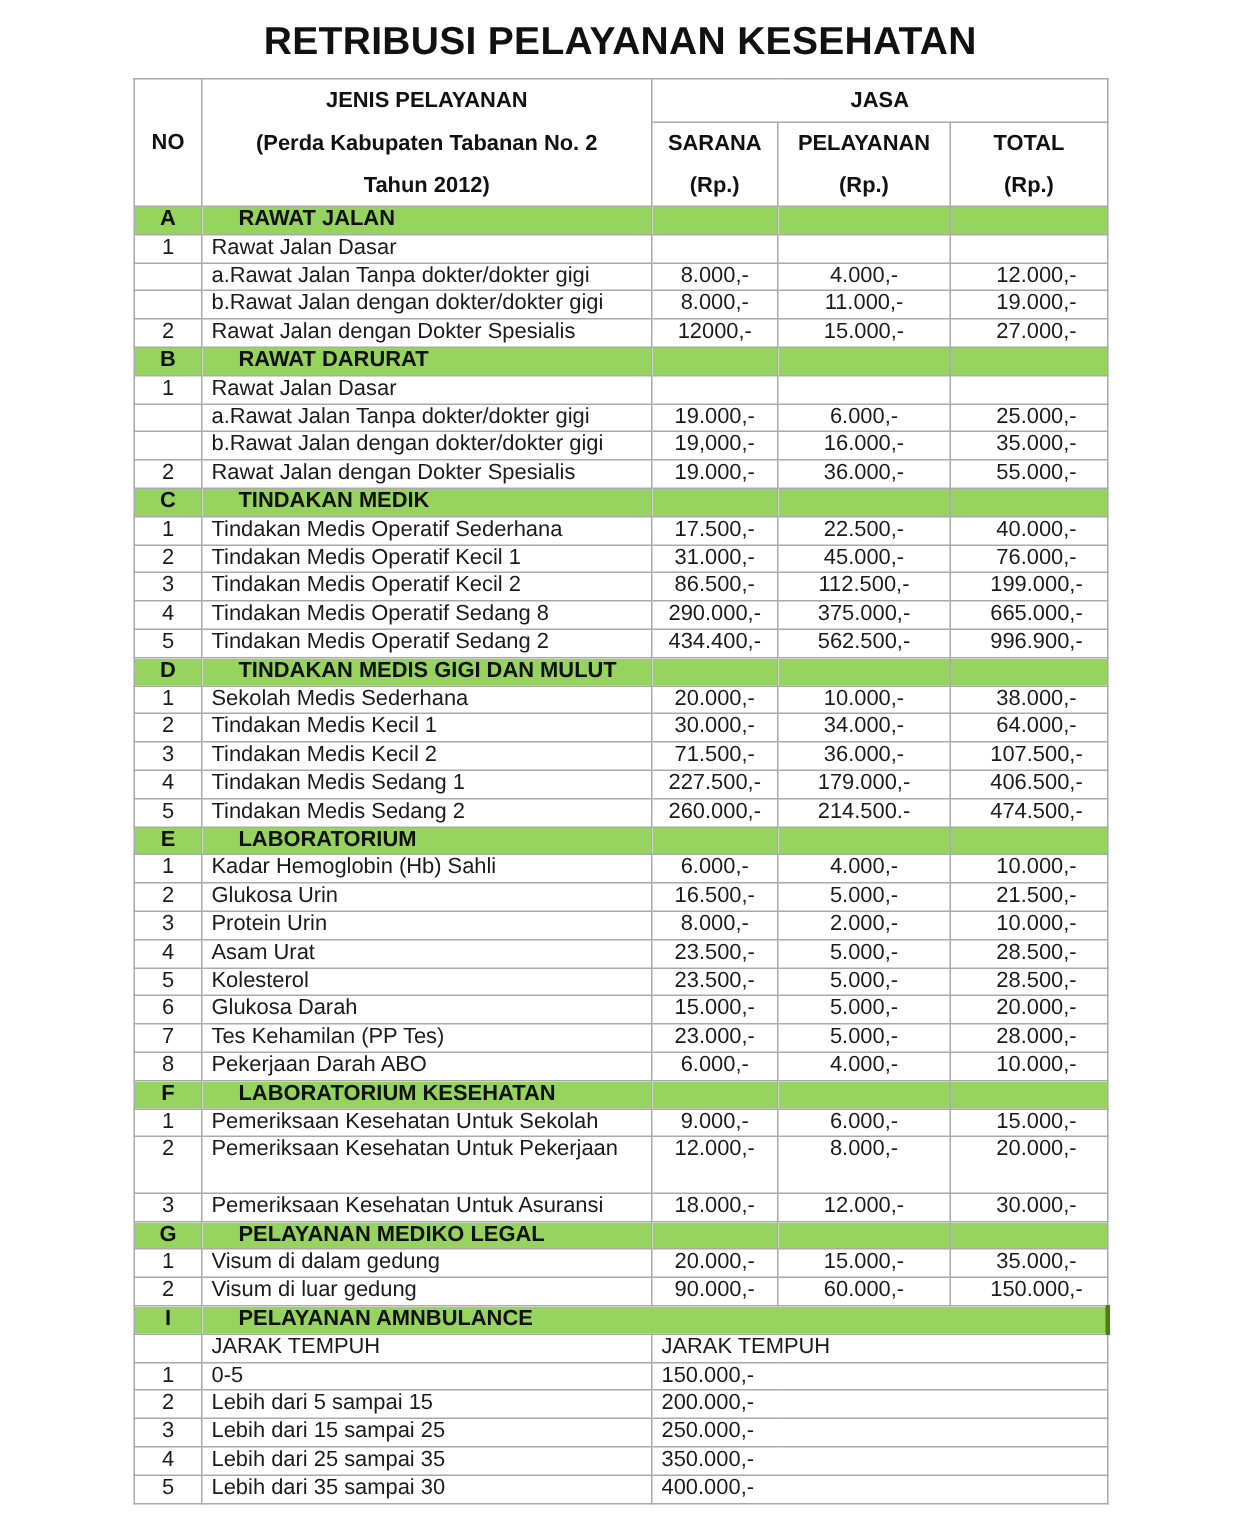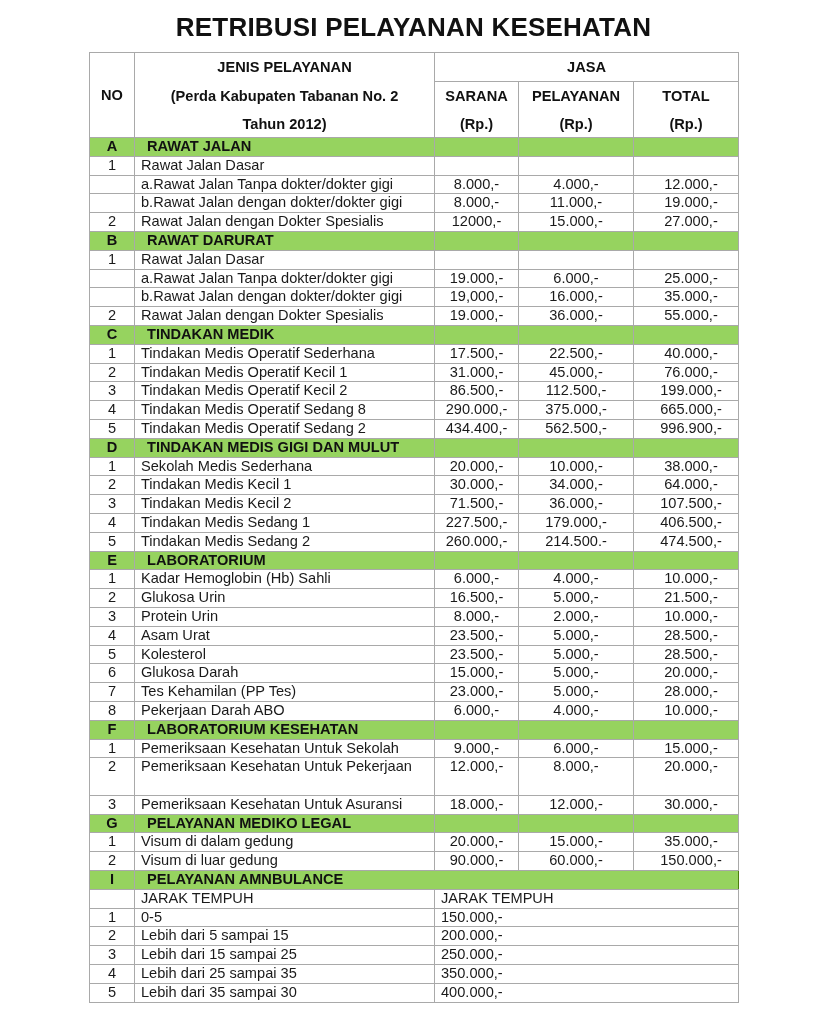--- a/index.html
+++ b/index.html
@@ -13,27 +13,27 @@
   col.c-no { width: 45px; } col.c-desc { width: 300px; } col.c-sar { width: 84px; }
   col.c-pel { width: 115px; } col.c-tot { width: 105px; }
   th { font-weight: bold; text-align: center; font-size: 14.6px; color: #111; }
   .h1 th { height: 28px; margin-left: 40px; }
   .h2 th { height: 28px; }
   .h3 th { height: 27px; }
   tr.row td { height: 17.8px; line-height: 17.8px; }
   tr.row.double td { height: 36.6px; line-height: 17.8px; vertical-align: top; }
   tr.sec td { background: #96d35f; font-weight: bold; height: 17.8px; line-height: 17.8px; color: #111; }
   tr.sec td.sec-no { text-align: center; }
-  tr.sec td.sec-title { padding-left: 12px; }
+  tr.sec td.sec-title { padding-left: 24px; }
   td.no { text-align: center; }
   td.desc { padding-left: 6px !important; white-space: normal; }
   td.num { text-align: center; }
   td.num-tot { text-align: center; padding-left: 10px !important; }
   td.amb-val { padding-left: 6px !important; text-align: left; }
-  tr.amb-sec td.sec-title { border-right: 1px solid #4d7c0f; }
+  tr.amb-sec td.sec-title { border-right: 3px solid #4d7c0f; }
 </style>
 </head>
 <body>
 
 <div class="title">RETRIBUSI PELAYANAN KESEHATAN</div>
 
 <table class="main">
   <colgroup>
     <col class="c-no">
       <col class="c-desc">

